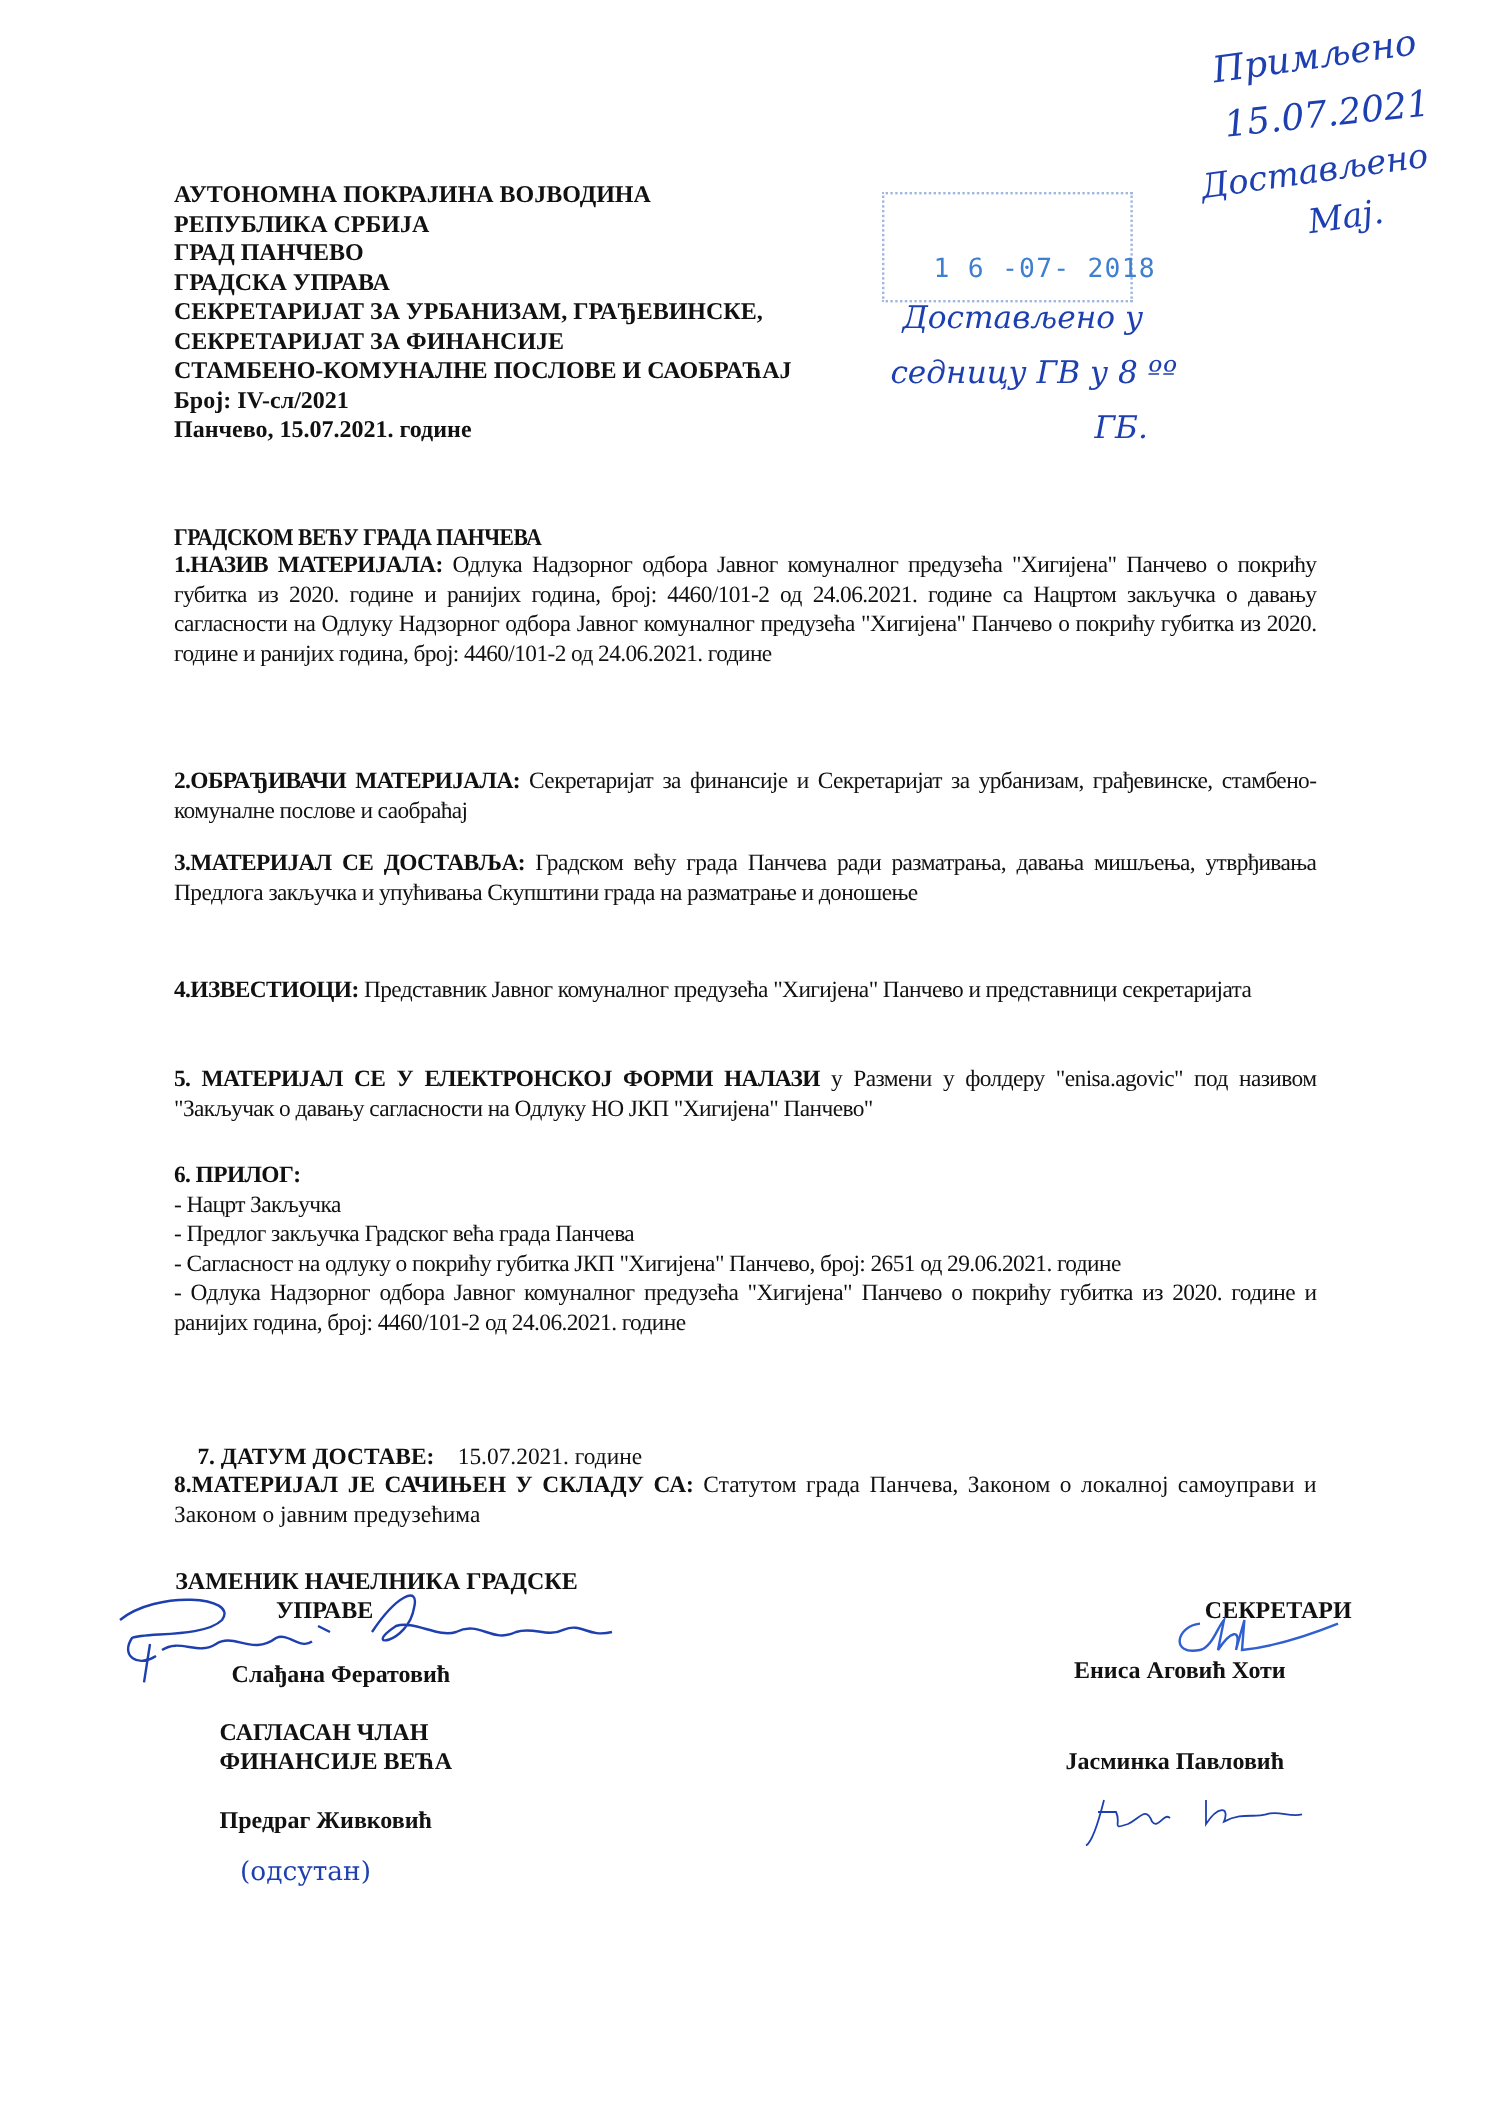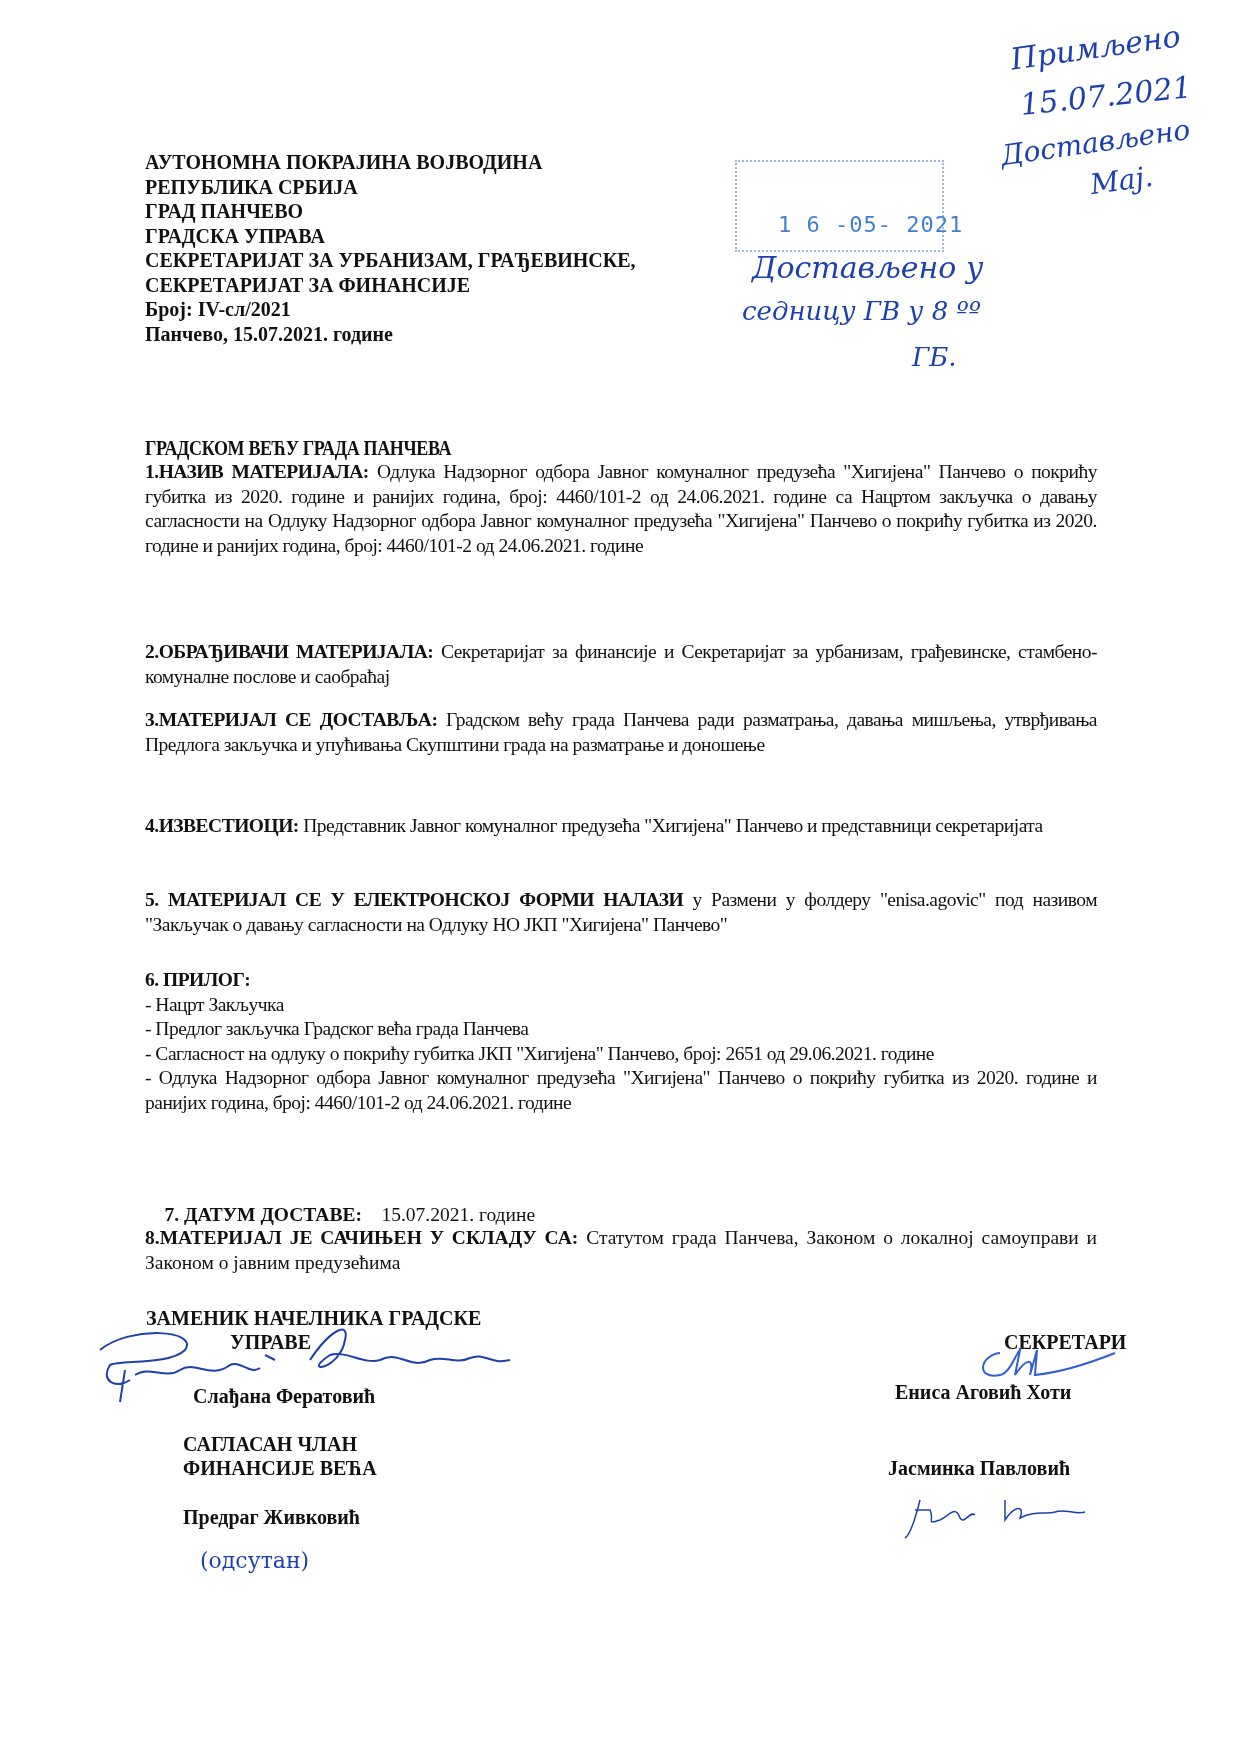--- a/index.html
+++ b/index.html
@@ -28,27 +28,28 @@
 
 <div class="page">
 
   <div class="header">
     <div>АУТОНОМНА ПОКРАЈИНА ВОЈВОДИНА</div>
     <div>РЕПУБЛИКА СРБИЈА</div>
     <div>ГРАД ПАНЧЕВО</div>
     <div>ГРАДСКА УПРАВА</div>
     <div>СЕКРЕТАРИЈАТ ЗА УРБАНИЗАМ, ГРАЂЕВИНСКЕ,</div>
     <div>СЕКРЕТАРИЈАТ ЗА ФИНАНСИЈЕ</div>
+    <div>СТАМБЕНО-КОМУНАЛНЕ ПОСЛОВЕ И САОБРАЋАЈ</div>
     <div>Број: IV-сл/2021</div>
     <div>Панчево, 15.07.2021. године</div>
   </div>
 
   <div class="stamp"></div>
-  <div class="stamp-date">1 6 -05- 2021</div>
-  <div class="ink" style="left:752px; top:250px; font-size:30px;">Достављено у</div>
+  <div class="stamp-date">1 6 -07- 2018</div>
+  <div class="ink" style="left:752px; top:250px; font-size:26px;">Достављено у</div>
   <div class="ink" style="left:742px; top:296px; font-size:26px;">седницу ГВ у 8 ºº</div>
   <div class="ink" style="left:912px; top:342px; font-size:26px;">ГБ.</div>
 
   <div class="ink" style="left:1010px; top:30px; font-size:30px; transform:rotate(-8deg);">Примљено</div>
   <div class="ink" style="left:1020px; top:78px; font-size:30px; transform:rotate(-6deg);">15.07.2021</div>
   <div class="ink" style="left:1000px; top:126px; font-size:28px; transform:rotate(-8deg);">Достављено</div>
   <div class="ink" style="left:1090px; top:164px; font-size:28px; transform:rotate(-8deg);">Мај.</div>
 
   <div class="body recipient" style="top:436px;">ГРАДСКОМ ВЕЋУ ГРАДА ПАНЧЕВА</div>
 

